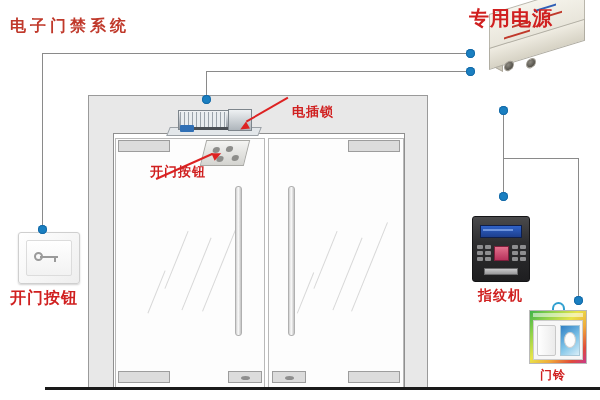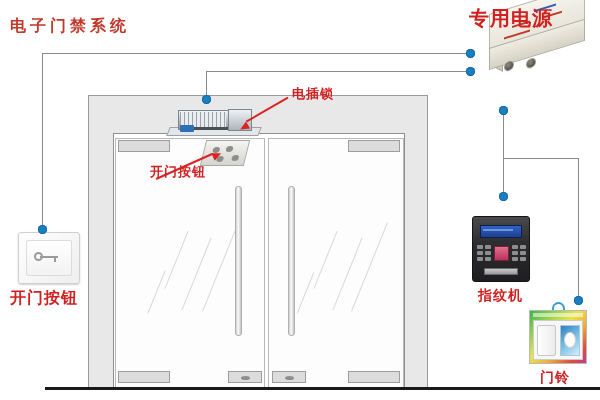--- a/index.html
+++ b/index.html
@@ -251,21 +251,21 @@
 
   <div class="abs" id="lock-plate"></div>
   <div class="abs" id="lock-body"></div>
   <div class="abs" id="lock-ribs"></div>
   <div class="abs" id="lock-head"></div>
   <div class="abs" id="lock-bolt"></div>
   <div class="abs" id="lock-blue"></div>
 
   <div class="abs arrow-line" style="left:288px;top:97px;width:48px;transform:rotate(150deg);"></div>
   <div class="abs arrow-head" style="left:248px;top:121px;transform:rotate(150deg);"></div>
-  <div class="abs label" style="left:292px;top:87px;font-size:13px;">电插锁</div>
+  <div class="abs label" style="left:292px;top:105px;font-size:13px;">电插锁</div>
 
   <div class="abs" id="clamp-unit">
     <div class="clamp-hole" style="left:8px;top:6px;"></div>
     <div class="clamp-hole" style="left:21px;top:5px;"></div>
     <div class="clamp-hole" style="left:14px;top:15px;"></div>
     <div class="clamp-hole" style="left:29px;top:14px;"></div>
   </div>
 
   <div class="abs arrow-line" style="left:156px;top:178px;width:62px;transform:rotate(-24deg);"></div>
   <div class="abs arrow-head" style="left:213px;top:153px;transform:rotate(-24deg);"></div>
@@ -315,21 +315,21 @@
   <div class="abs label" style="left:478px;top:288px;font-size:14px;">指纹机</div>
 
   <div class="abs" id="db-hook"></div>
   <div class="abs" id="db-hook-stem"></div>
   <div class="abs" id="db-card"></div>
   <div class="abs" id="db-inner"></div>
   <div class="abs" id="db-unit"></div>
   <div class="abs" id="db-photo"></div>
   <div class="abs" id="db-oval"></div>
   <div class="abs db-bar" style="left:533px;top:313px;width:50px;background:rgba(255,255,255,.55);"></div>
-  <div class="abs label" style="left:540px;top:370px;font-size:14px;">门铃</div>
+  <div class="abs label" style="left:540px;top:370px;font-size:12px;font-family:Liberation Mono, monospace;">门铃</div>
 
   <div class="abs wire-h" style="left:42px;top:53px;width:428px;"></div>
   <div class="abs wire-v" style="left:42px;top:53px;height:176px;"></div>
   <div class="abs dot" style="left:466px;top:49px;"></div>
   <div class="abs dot" style="left:38px;top:225px;"></div>
 
   <div class="abs wire-h" style="left:206px;top:71px;width:264px;"></div>
   <div class="abs wire-v" style="left:206px;top:71px;height:28px;"></div>
   <div class="abs dot" style="left:466px;top:67px;"></div>
   <div class="abs dot" style="left:202px;top:95px;"></div>

